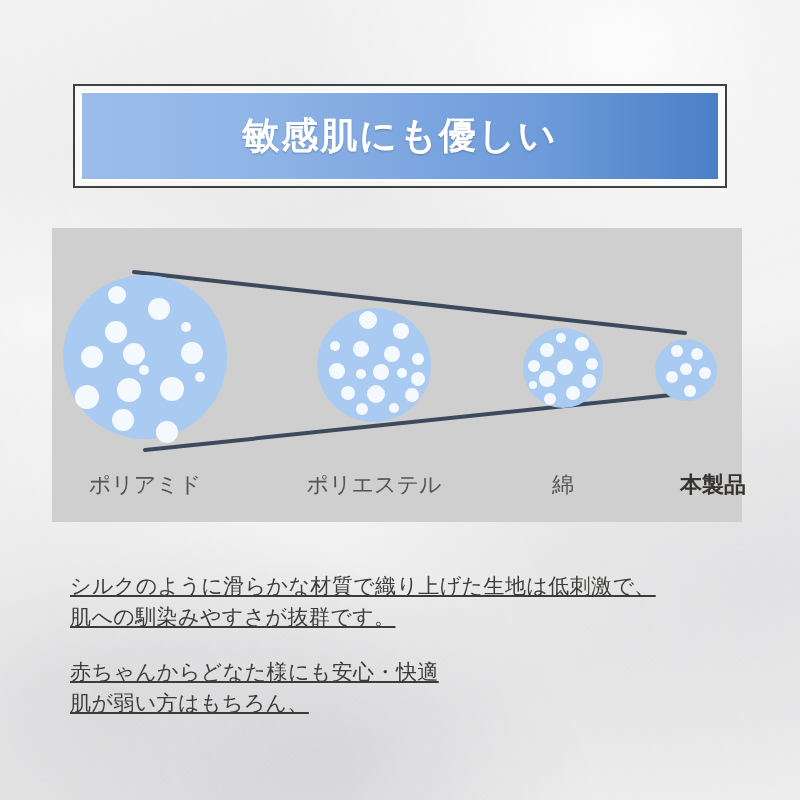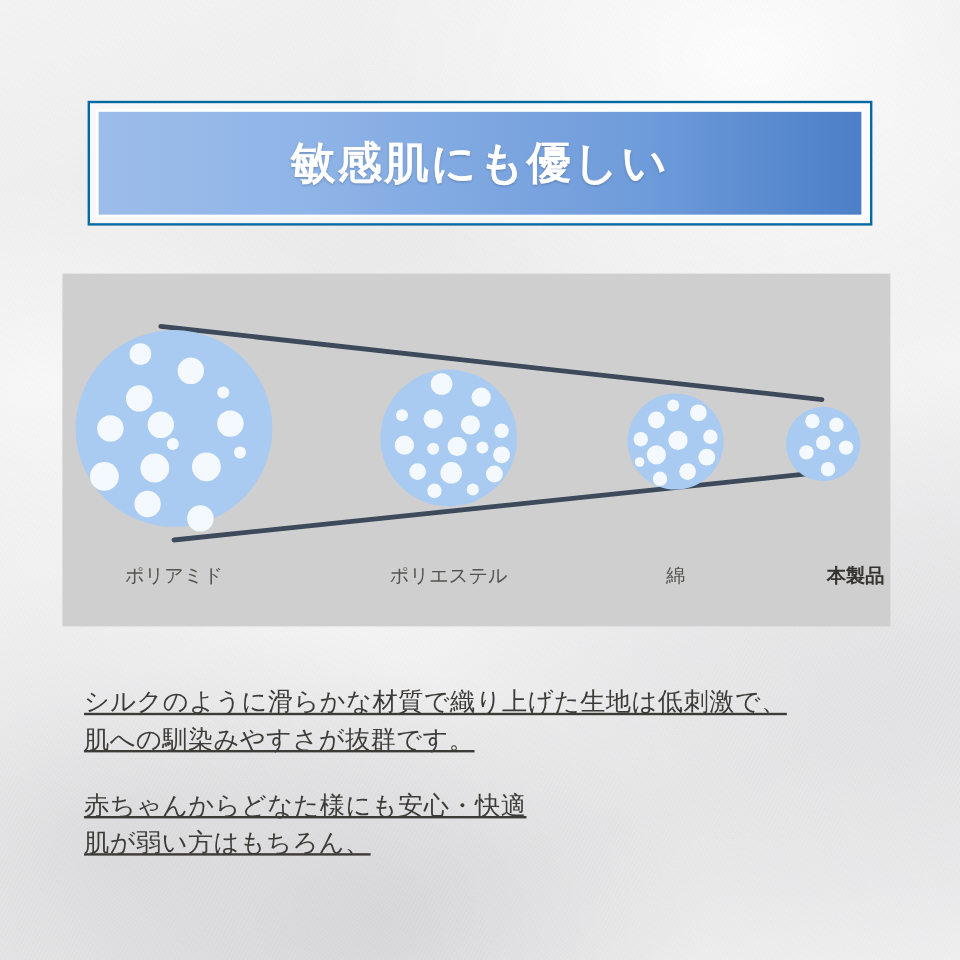--- a/index.html
+++ b/index.html
@@ -33,21 +33,21 @@
     background-image:
       repeating-linear-gradient(27deg, rgba(0,0,0,.018) 0px, rgba(0,0,0,.018) 1px, rgba(255,255,255,.022) 1px, rgba(255,255,255,.022) 2px),
       repeating-linear-gradient(117deg, rgba(0,0,0,.014) 0px, rgba(0,0,0,.014) 1px, rgba(255,255,255,.02) 1px, rgba(255,255,255,.02) 3px);
   }
 
   
   .banner-outer{
     position:absolute;
     left:73px; top:84px;
     width:654px; height:104px;
-    border:2px solid #0369a1;
+    border:2px solid #404040;
     background:rgba(255,255,255,.55);
     padding:5px;
   }
   .banner-inner{
     width:100%; height:100%;
     border:2px solid #ffffff;
     background:linear-gradient(90deg,#9cbdea 0%,#8fb4e7 28%,#6e9bda 72%,#4b7fc7 100%);
     display:flex; align-items:center; justify-content:center;
   }
   .banner-title{
@@ -85,21 +85,21 @@
     background:#f4f9ff;
   }
 
   .axis-labels{
     position:absolute;
     left:0; bottom:22px;
     width:100%; height:30px;
   }
   .axis-label{
     position:absolute;
-    font-size:16px;
+    font-size:22px;
     color:#55534f;
     white-space:nowrap;
     transform:translateX(-50%);
   }
   .axis-label.highlight{
     color:#35332f;
     font-weight:bold;
     margin-left:21px;
   }
 

